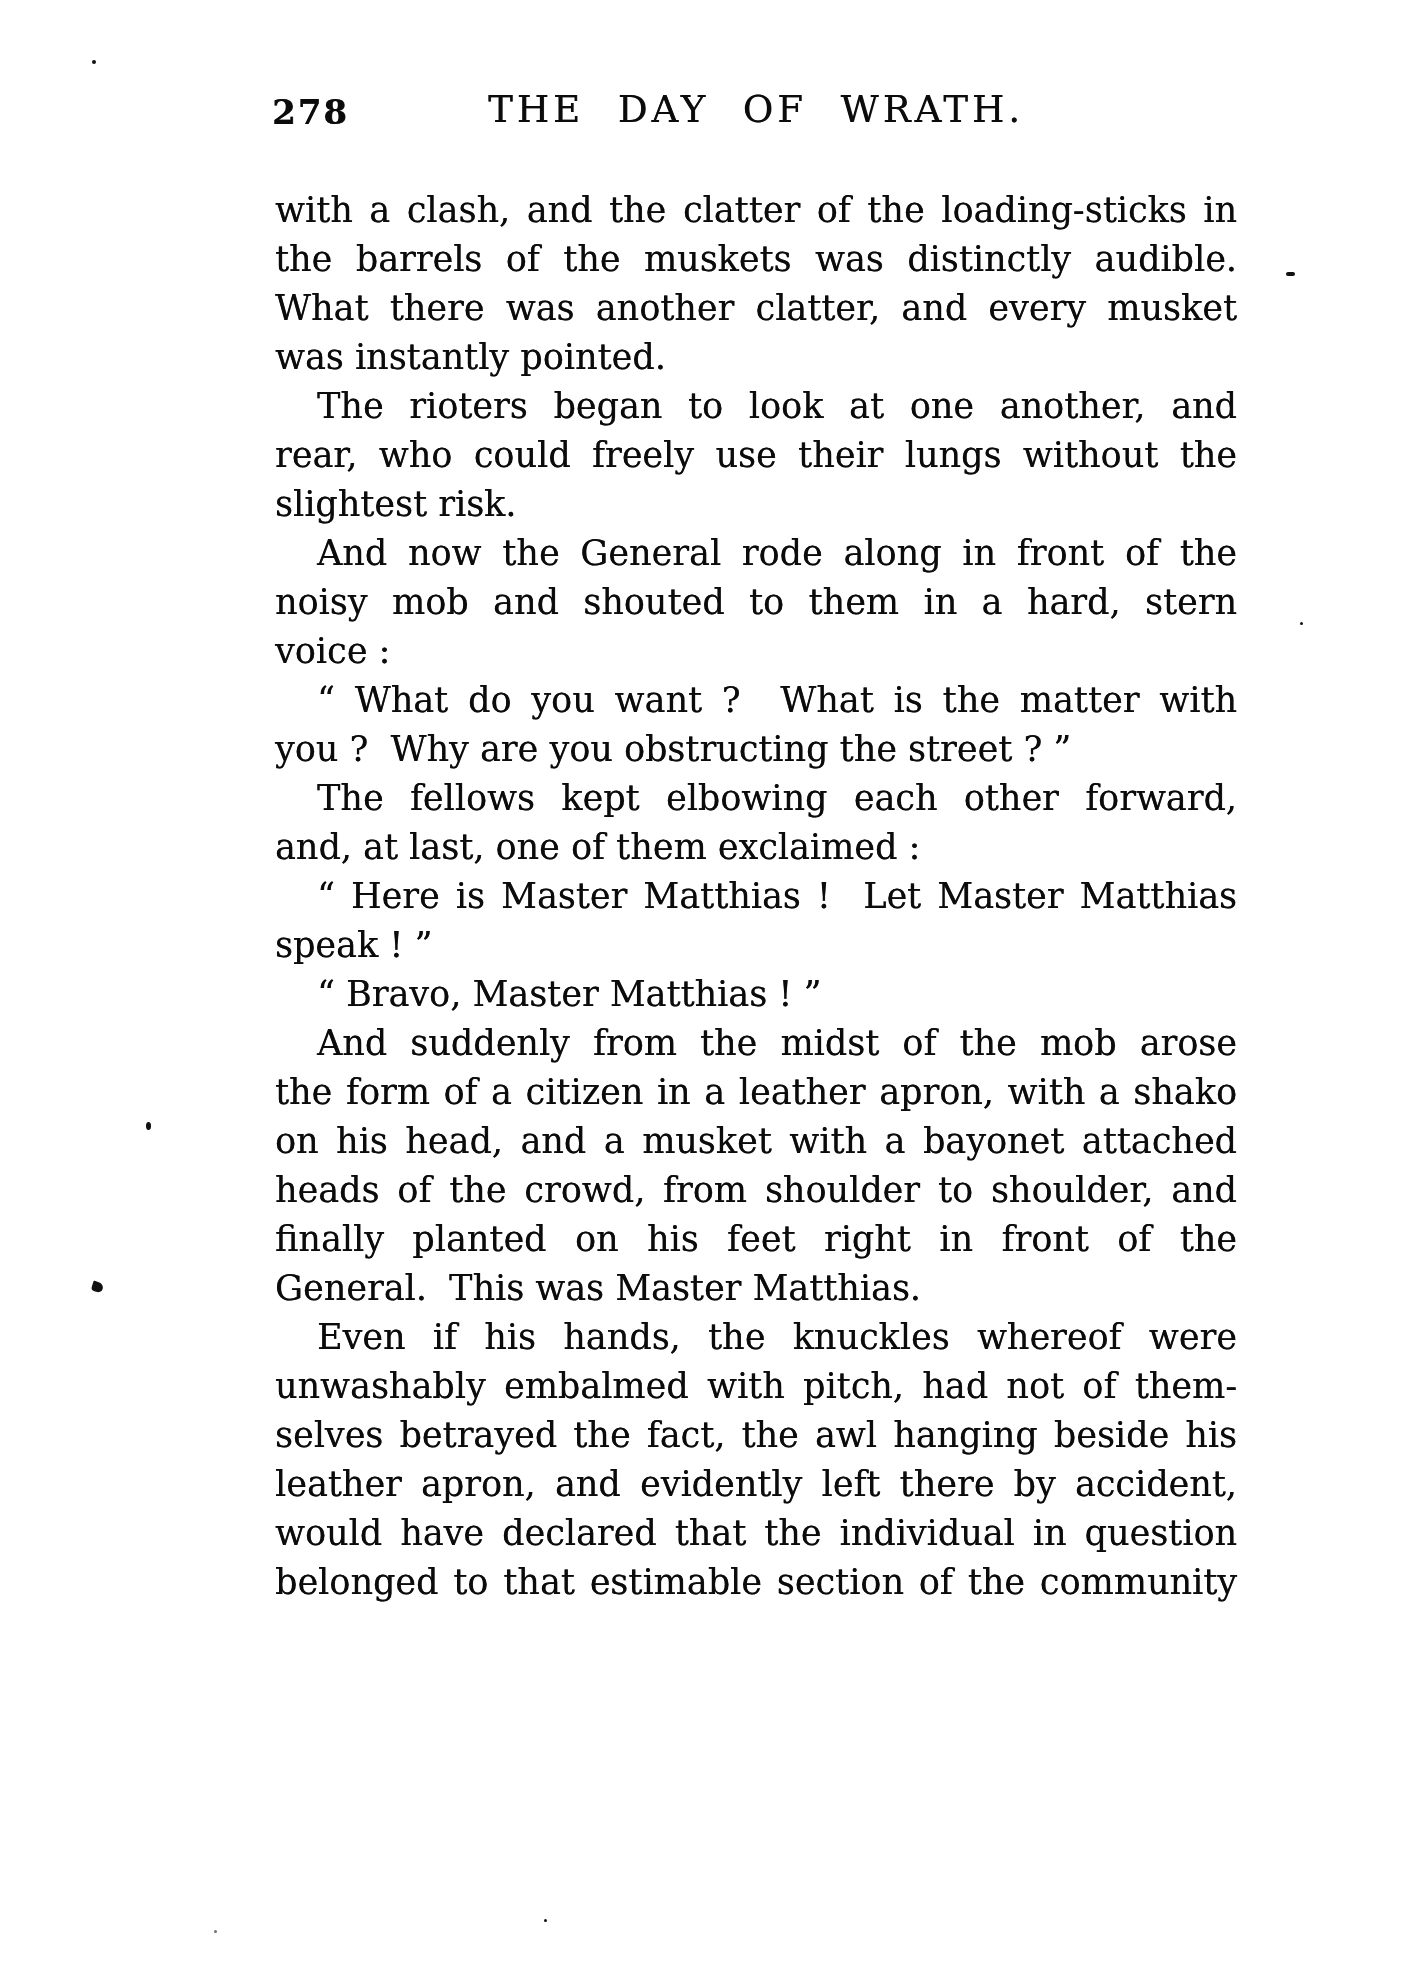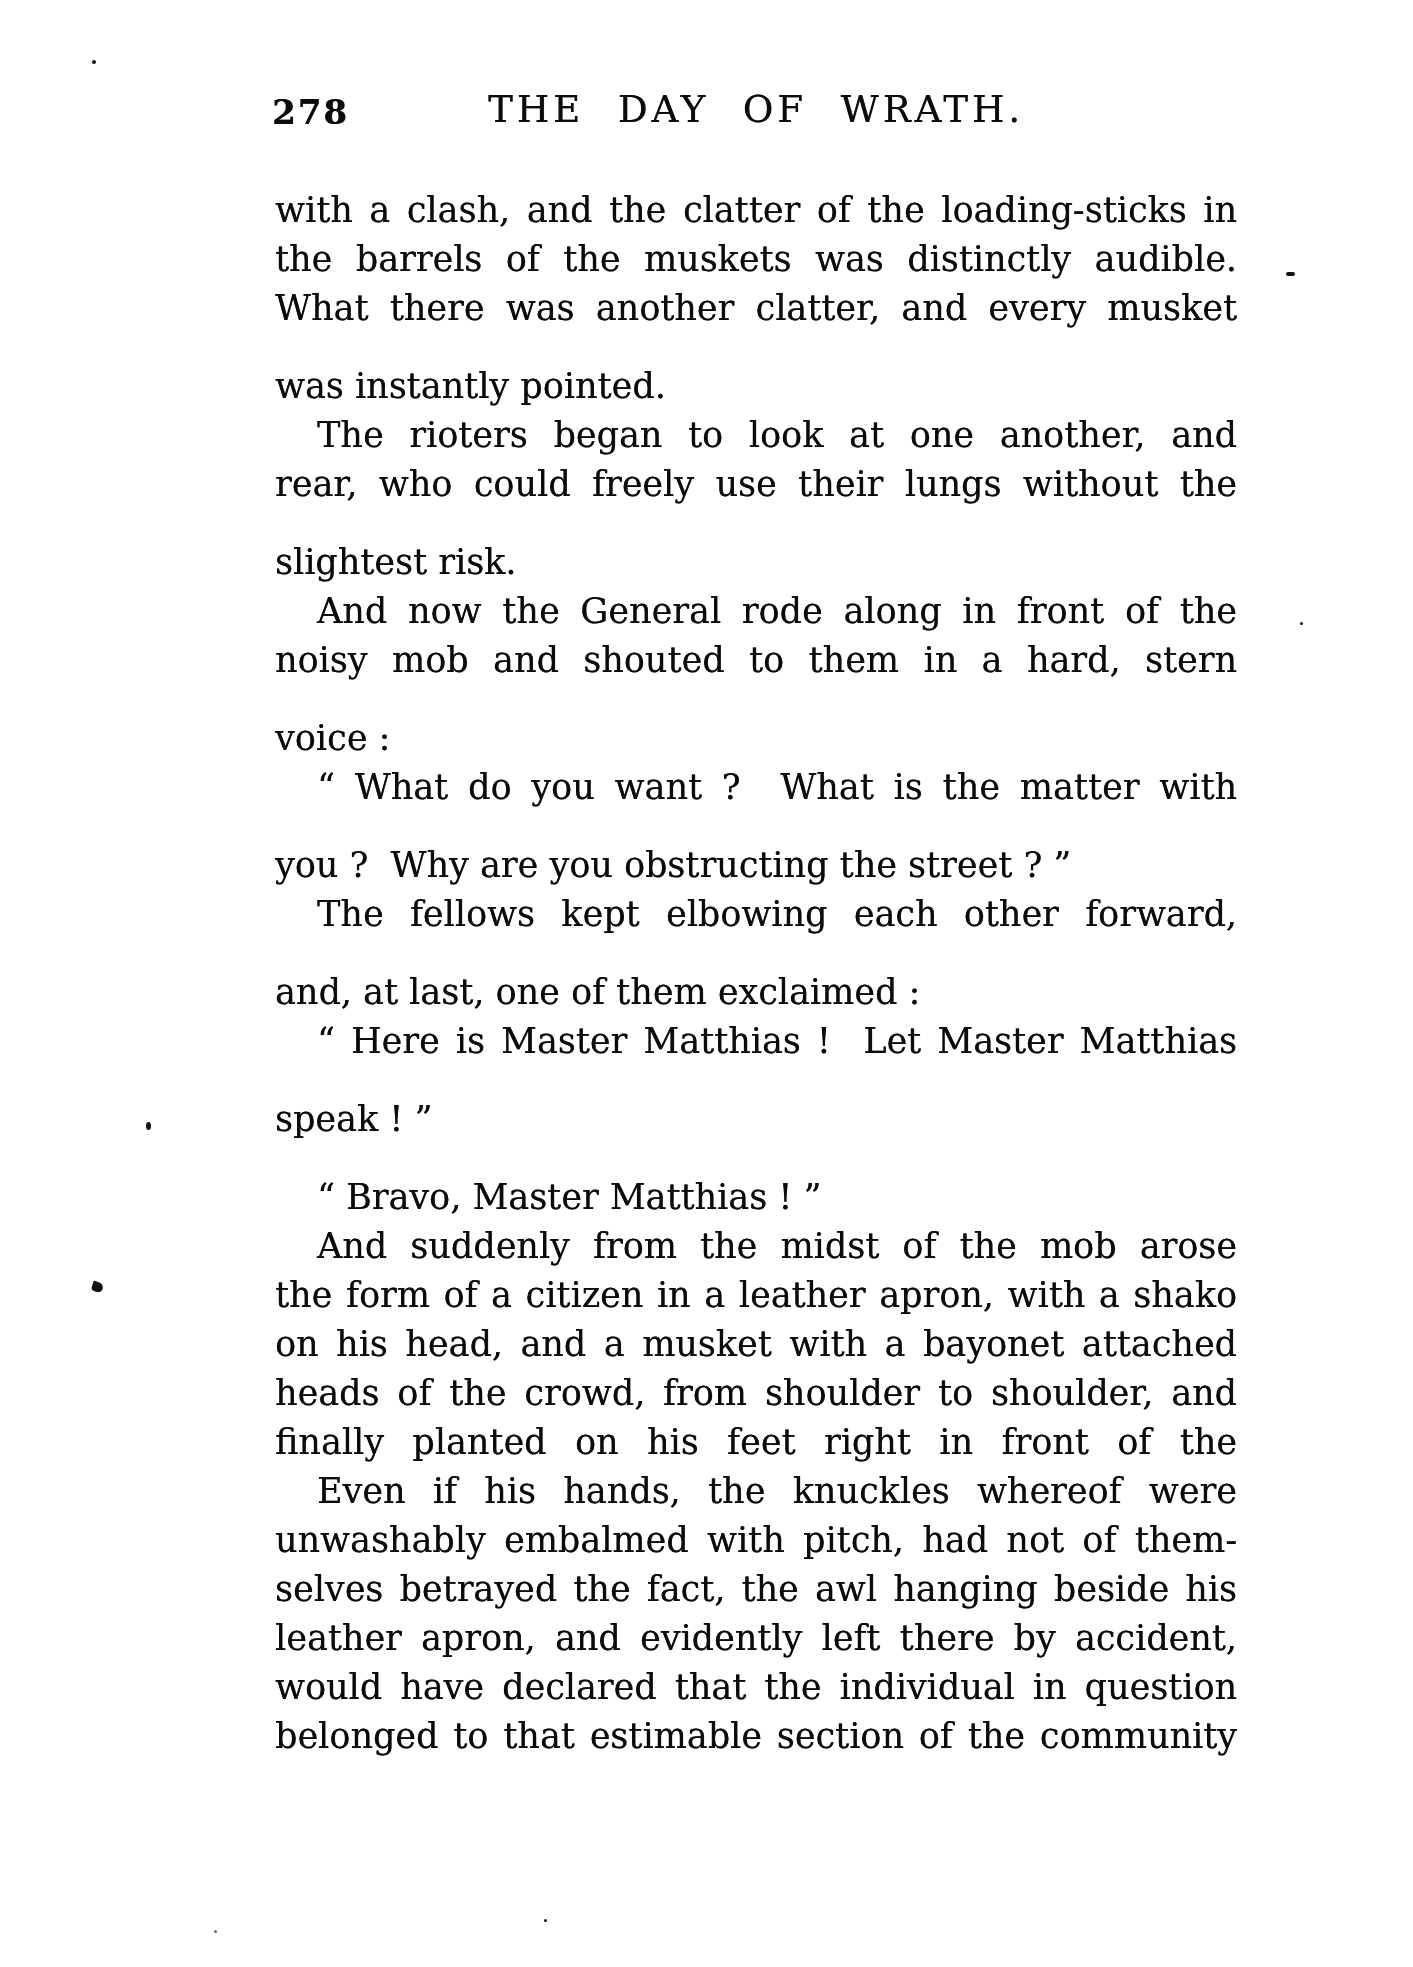--- a/index.html
+++ b/index.html
@@ -48,21 +48,20 @@
     text-shadow: 0.25px 0 0 rgba(0,0,0,.75);
   }
   .line {
     height: 49px;
     line-height: 49px;
     text-align: justify;
     text-align-last: justify;
   }
   .line.last {
     text-align-last: left;
-    margin-top: 29px;
   }
   .line.indent {
     padding-left: 42px;
   }
   
   .speck {
     position: absolute;
     background: #111;
     border-radius: 50%;
   }
@@ -112,20 +111,21 @@
       </div>
       <div class="para">
         <div class="line last indent">“ Bravo, Master Matthias ! ”</div>
       </div>
       <div class="para">
         <div class="line indent">And suddenly from the midst of the mob arose</div>
         <div class="line">the form of a citizen in a leather apron, with a shako</div>
         <div class="line">on his head, and a musket with a bayonet attached</div>
         <div class="line">heads of the crowd, from shoulder to shoulder, and</div>
         <div class="line">finally planted on his feet right in front of the</div>
+        <div class="line last">General.&nbsp; This was Master Matthias.</div>
       </div>
       <div class="para">
         <div class="line indent">Even if his hands, the knuckles whereof were</div>
         <div class="line">unwashably embalmed with pitch, had not of them-</div>
         <div class="line">selves betrayed the fact, the awl hanging beside his</div>
         <div class="line">leather apron, and evidently left there by accident,</div>
         <div class="line">would have declared that the individual in question</div>
         <div class="line">belonged to that estimable section of the community</div>
       </div>
     </div>

